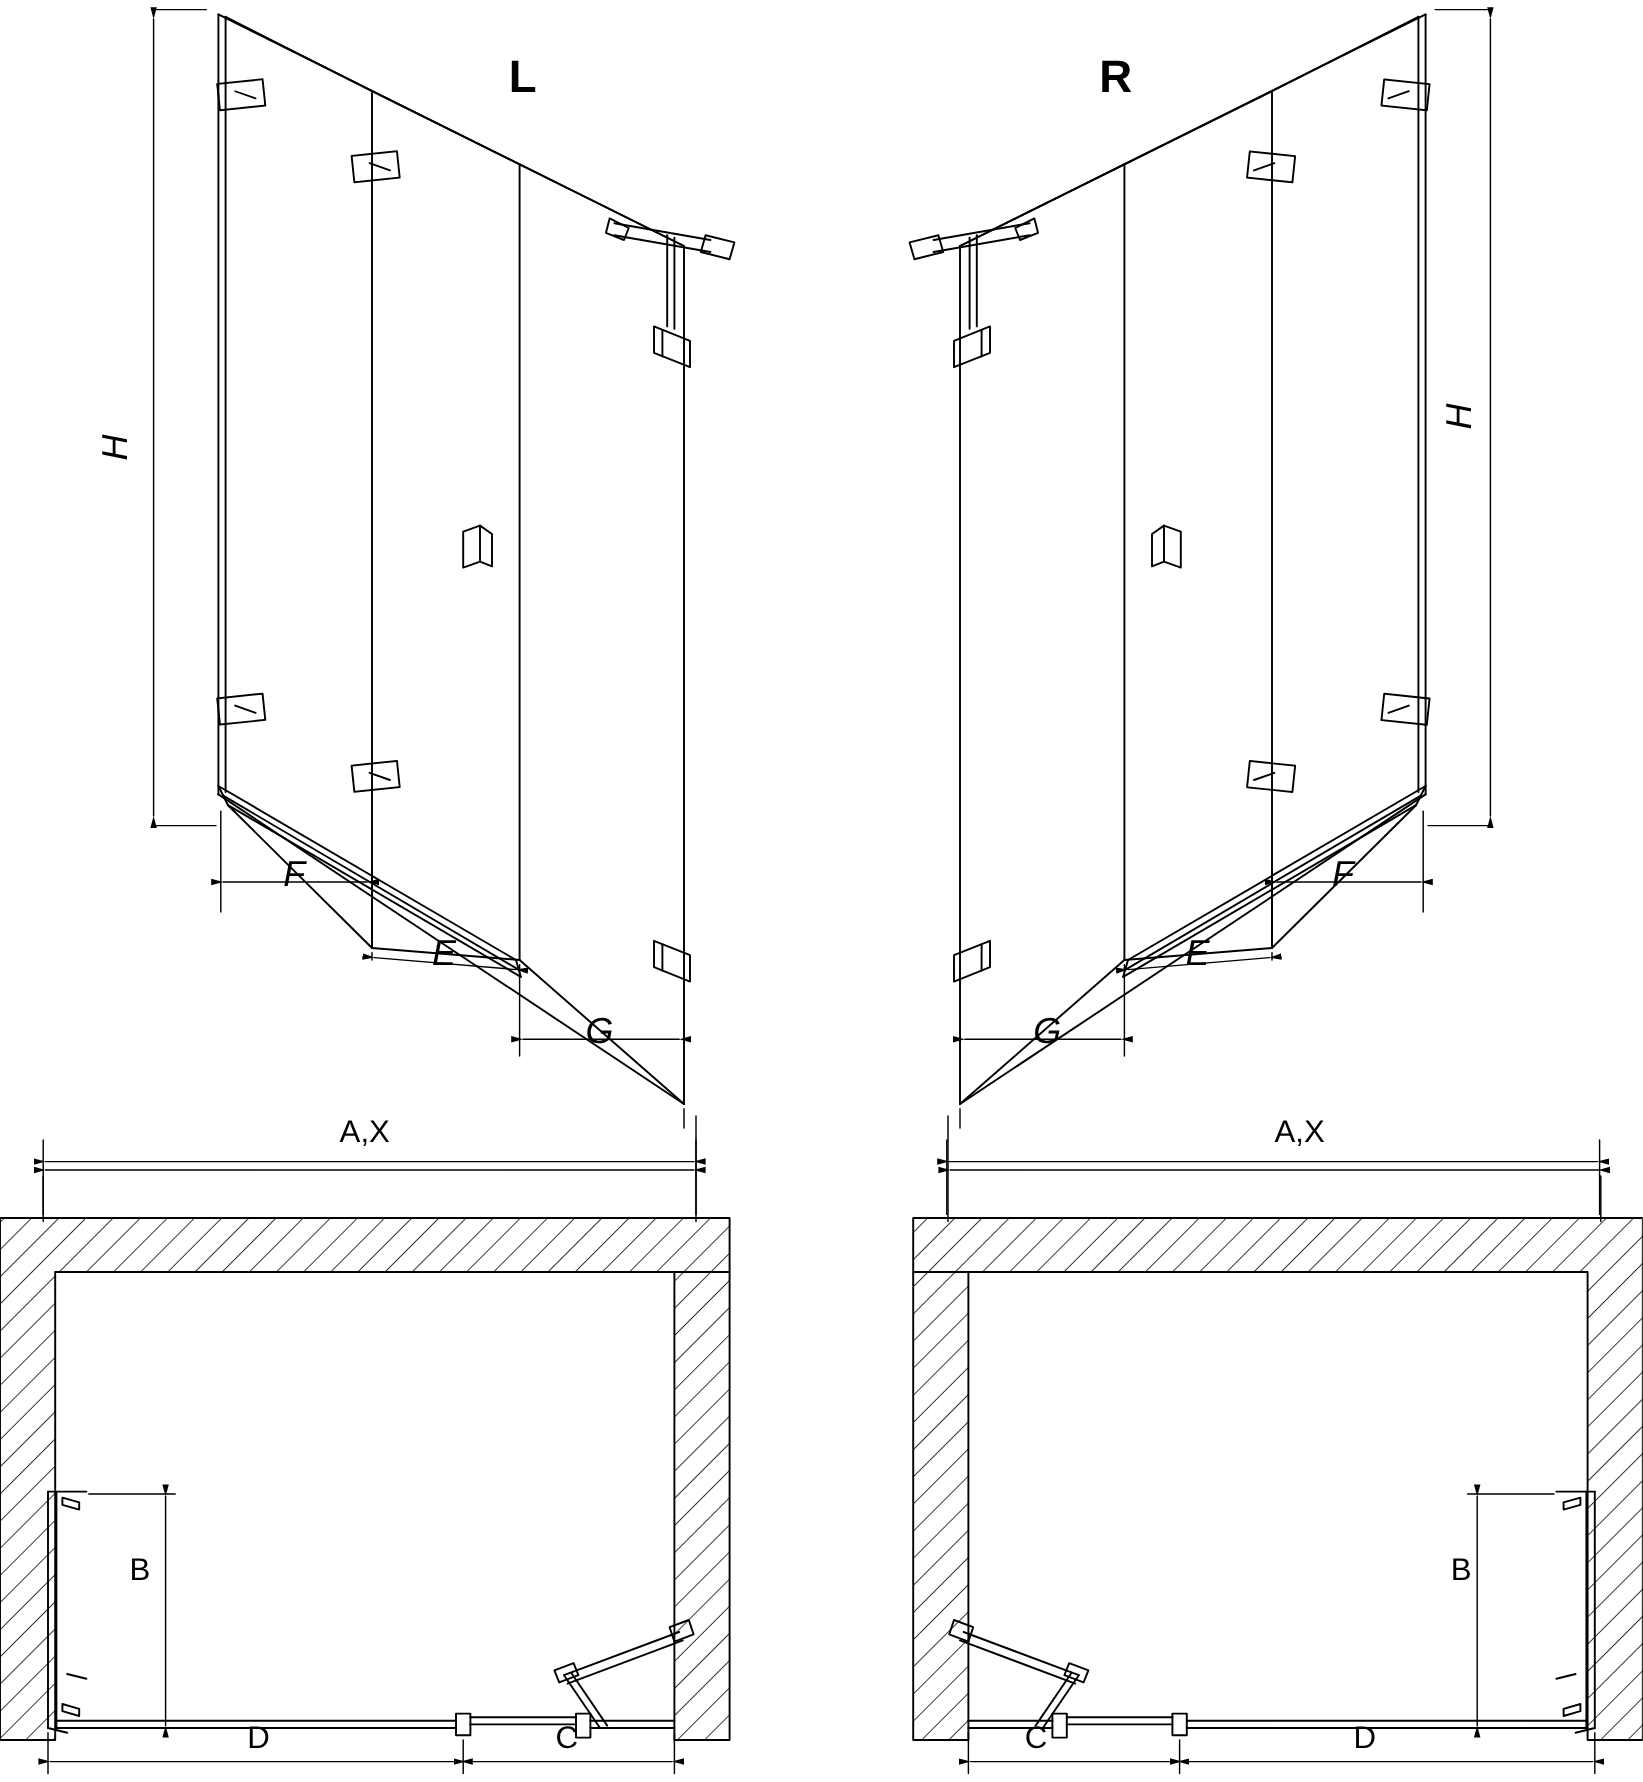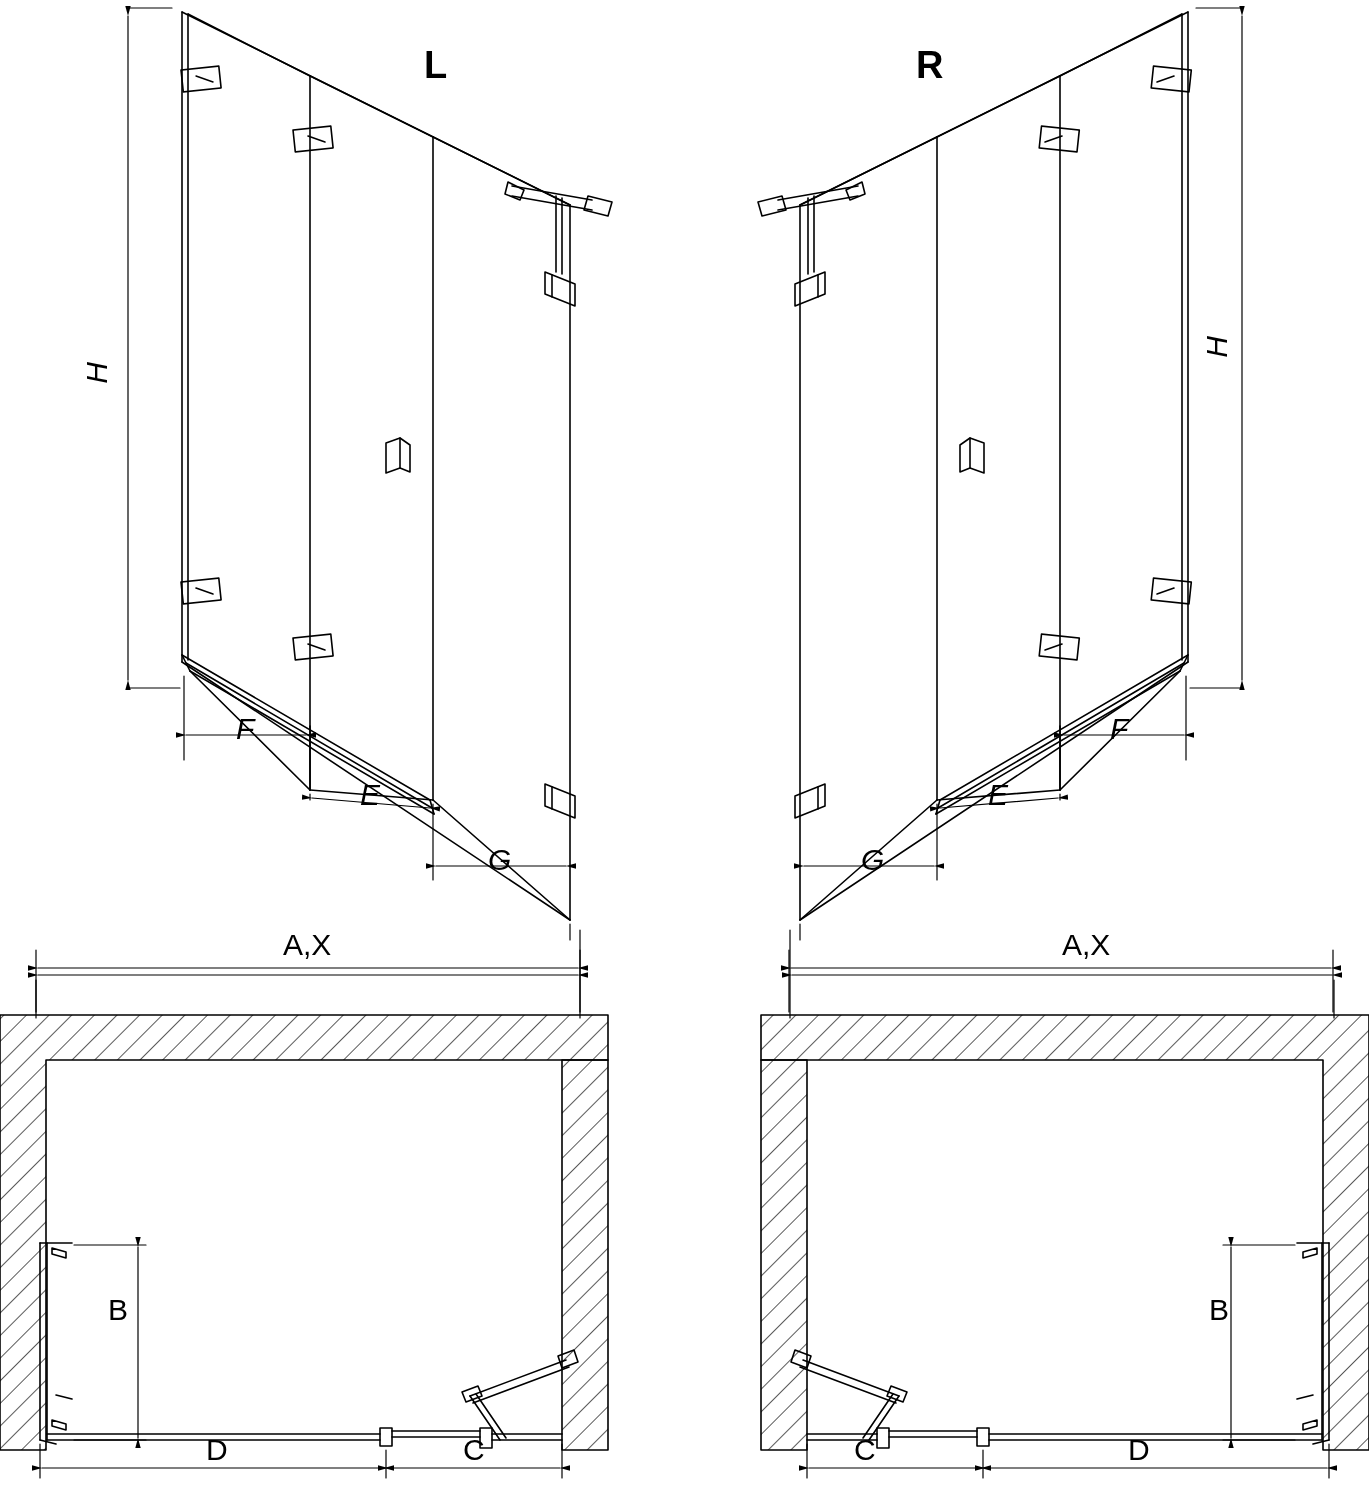--- a/index.html
+++ b/index.html
@@ -1,21 +1,21 @@
 <!DOCTYPE html>
 <html><head>
 <meta charset="utf-8">
 <style>
   html,body{margin:0;padding:0;background:#ffffff;}
   body{width:1369px;height:1485px;position:relative;font-family:"Liberation Sans",sans-serif;overflow:hidden;}
   #sheet{position:absolute;left:0;top:0;width:1369px;height:1485px;}
   .lbl{position:absolute;font-family:"Liberation Sans",sans-serif;color:#000;white-space:nowrap;}
   .big{font-size:38px;font-weight:700;}
   .dim{font-size:30px;font-style:italic;}
-  .dim-n{font-size:30px;}
+  .dim-n{font-size:26px;}
   .rot{transform:rotate(-90deg);transform-origin:50% 50%;}
 </style>
 </head>
 <body>
 
 <svg id="sheet" viewBox="0 0 1369 1485" xmlns="http://www.w3.org/2000/svg">
   <defs>
     <marker id="arrS" markerWidth="12" markerHeight="12" refX="10" refY="4" orient="auto" markerUnits="userSpaceOnUse">
       <path d="M10,4 L0,1.3 L0,6.7 Z" fill="#000"></path>
     </marker>

